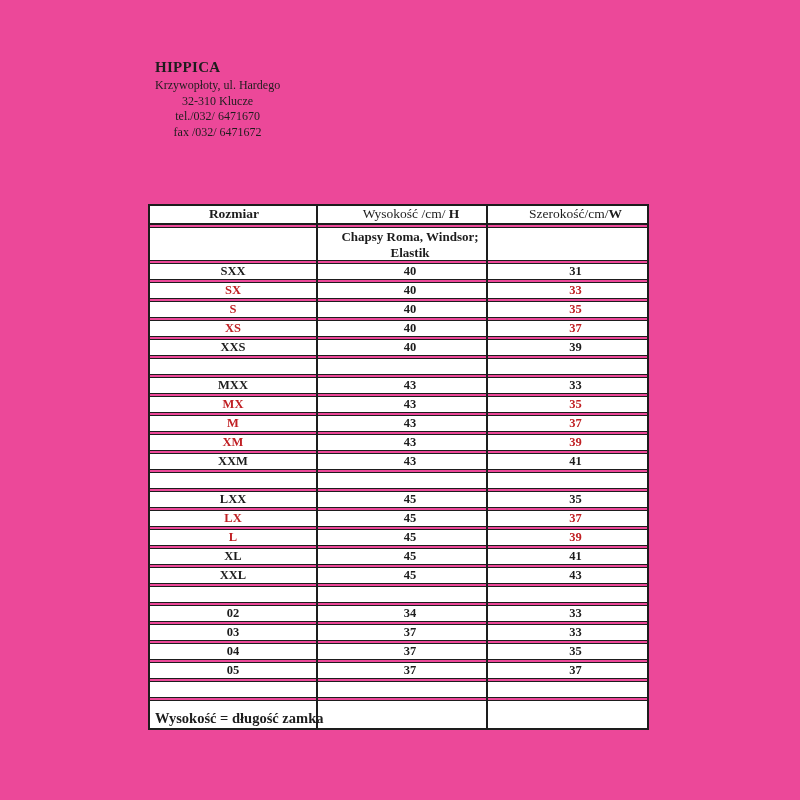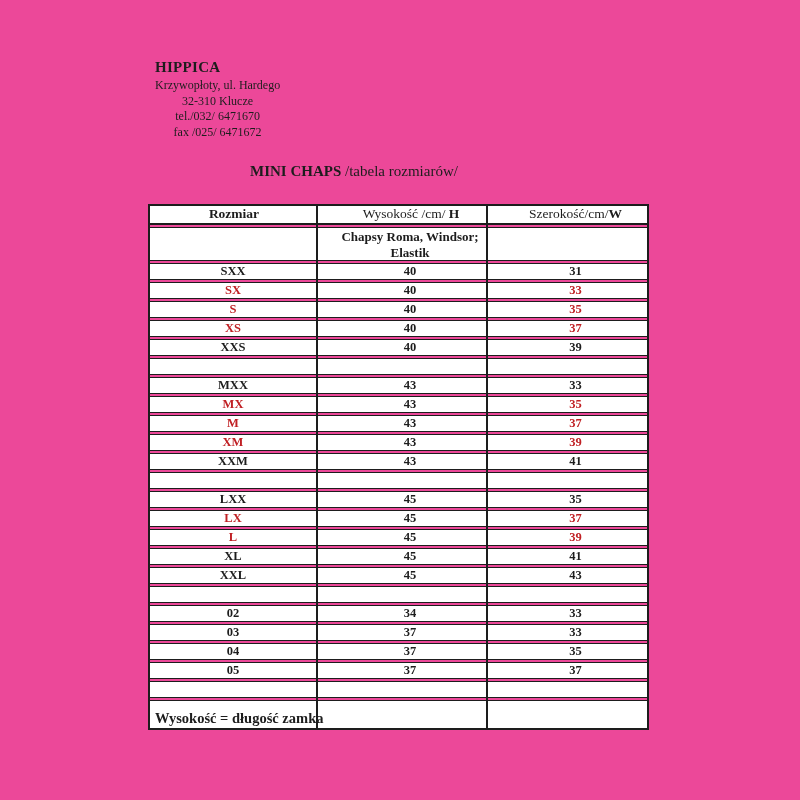--- a/index.html
+++ b/index.html
@@ -65,24 +65,23 @@
 </head>
 <body>
 
 <div class="page">
 
   <div class="company">
     <div class="name">HIPPICA</div>
     <div class="line">Krzywopłoty, ul. Hardego</div>
     <div class="line">32-310 Klucze</div>
     <div class="line">tel./032/ 6471670</div>
-    <div class="line">fax /025/ 6471672</div>
+    <div class="line">fax /032/ 6471672</div>
   </div>
 
-  <div class="doc-title"><span class="main">MINI CHAPS</span><span> /tabela rozmiarów/</span></div>
 
   <div class="tbl">
     <div class="trow header">
       <div class="cell c1">Rozmiar</div>
       <div class="cell c2"><span>Wysokość /cm/ </span><b>H</b></div>
       <div class="cell c3"><span>Szerokość/cm/</span><b>W</b></div>
     </div>
     <div class="trow subheader">
       <div class="cell c1"></div>
       <div class="cell c2">

